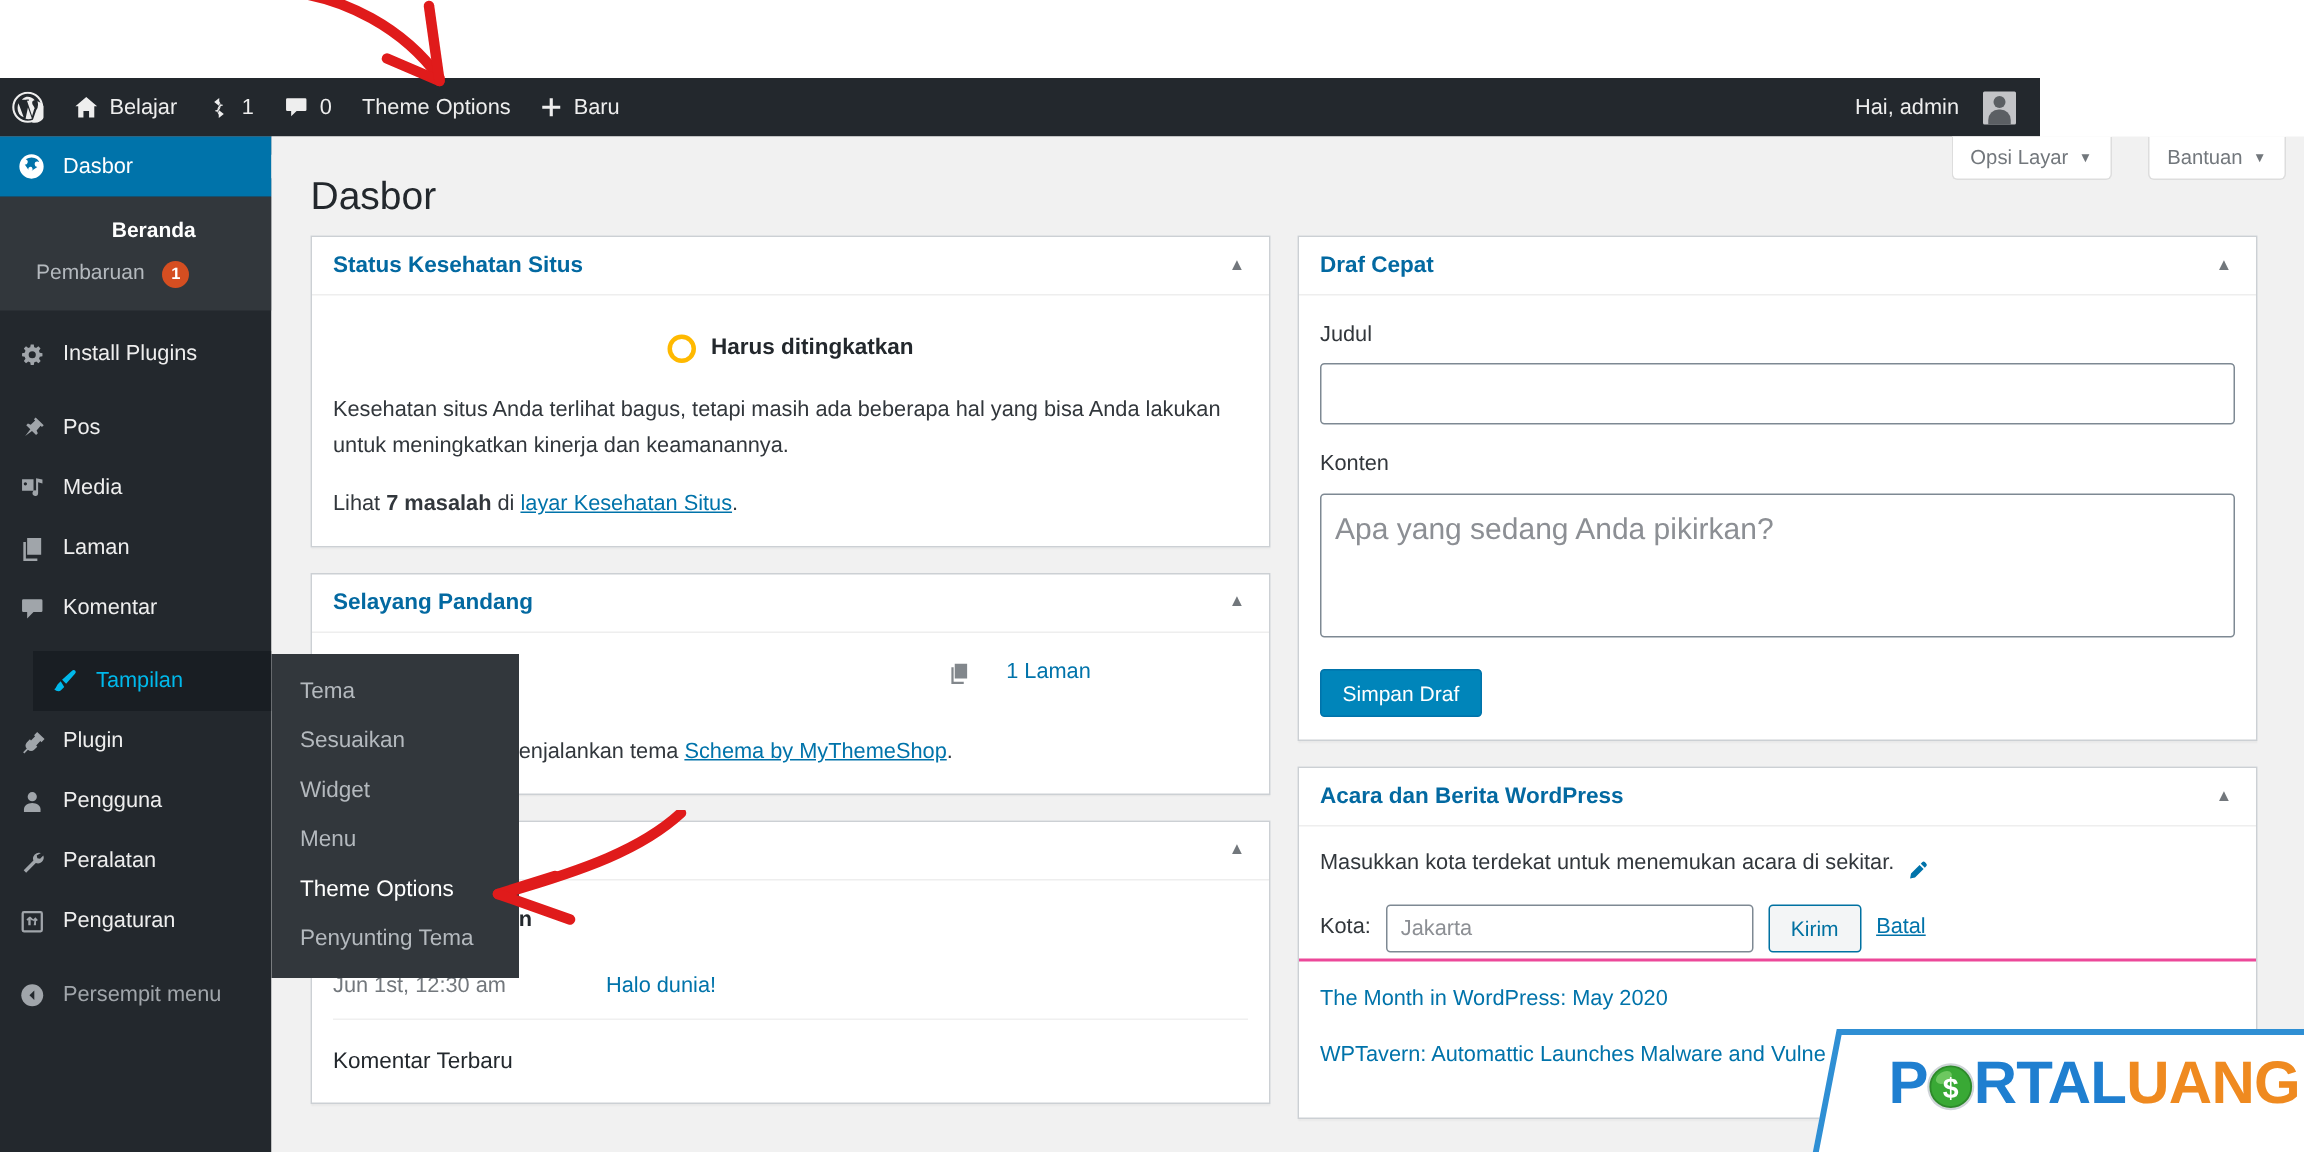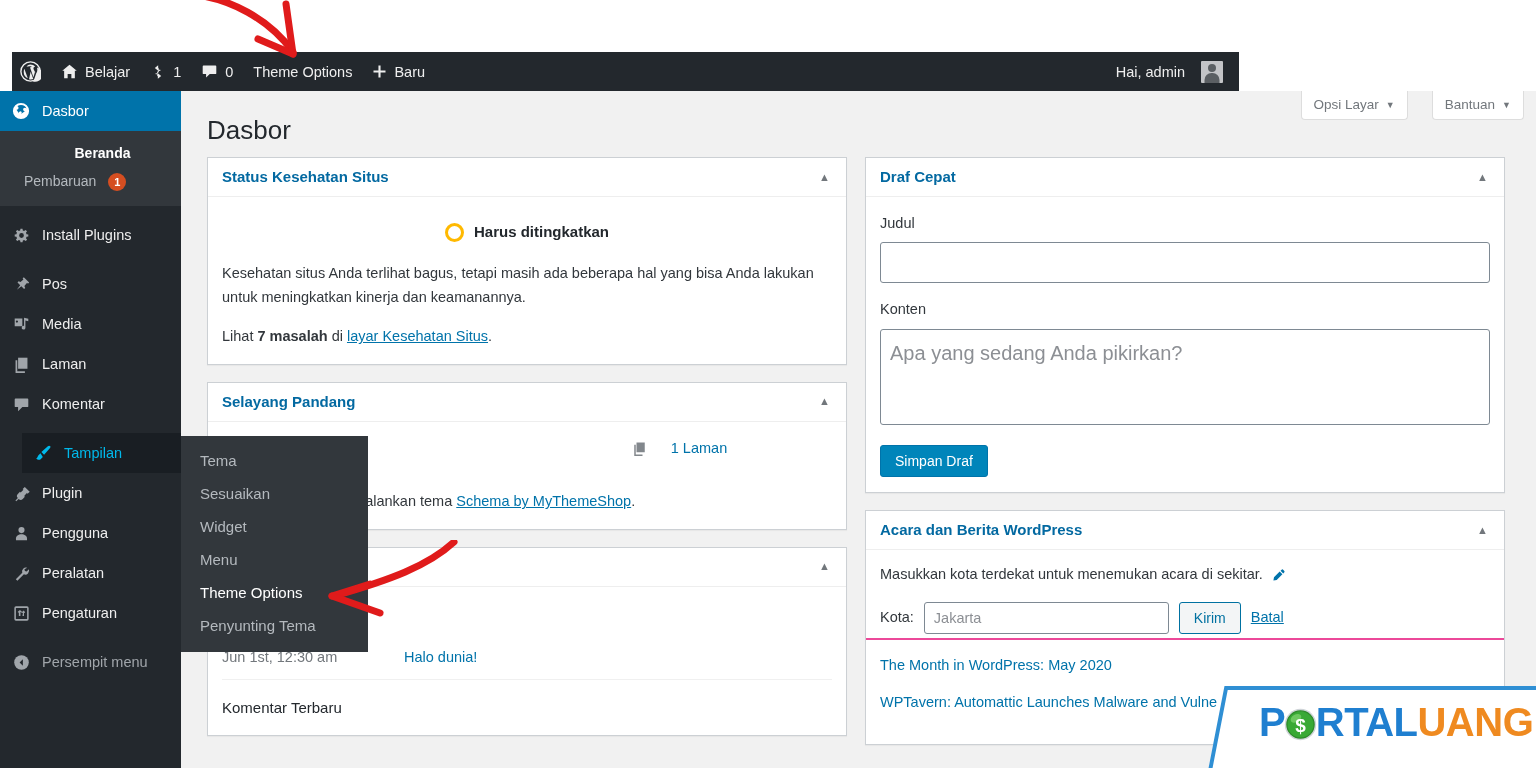--- a/index.html
+++ b/index.html
@@ -9,21 +9,21 @@
     font-family: "Liberation Sans", sans-serif;
     background: #f1f1f1;
   }
   #root { position: relative; width: 1536px; height: 768px; background: #fff; }
 
   
   .top-strip { position:absolute; left:0; top:0; width:1536px; height:52px; background:#fff; }
 
   
   .adminbar {
-    position: absolute; left: 12px; top: 52px; width: 1227px; height: 39px;
+    position: absolute; left: 0; top: 52px; width: 1360px; height: 39px;
     background: #23282d; color: #eee;
     display: flex; align-items: center;
     font-size: 14.5px;
   }
   .ab-item {
     display: flex; align-items: center; gap: 7px;
     height: 39px; padding: 0 10px; color: #eee; white-space: nowrap;
   }
   .ab-item.wp-logo { padding-left: 8px; padding-right: 10px; }
   .ab-right { margin-left: auto; display:flex; align-items:center; padding-right: 6px; }
@@ -74,21 +74,21 @@
     border-radius:10px;
   }
   .micon { width:20px; display:flex; justify-content:center; align-items:center; }
   .micon svg { fill:#a0a5aa; }
   .menu-item.current .micon svg { fill:#fff; }
   .menu-sep { height: 9px; }
   .collapse { color:#a0a5aa; }
 
   
   .flyout {
-    position:absolute; left:181px; top:436px; width:187px;
+    position:absolute; left:181px; top:436px; width:165px;
     background:#32373c; padding: 8px 0 10px 0; z-index: 40;
   }
   .flyout a {
     display:block; padding: 8px 0 8px 19px; color:#b4b9be; font-size:15px;
   }
   .flyout a.hl { color:#fff; }
 
   
   .content {
     position:absolute; left:181px; top:91px; width:1355px; height:677px;
@@ -158,21 +158,21 @@
   .inp::placeholder { color:#8c8f94; }
   textarea.inp { height:96px; resize:none; line-height:1.5; }
   .btn-primary {
     margin-top: 13px; background:#0085ba; border:1px solid #0073aa;
     color:#fff; font-size:14px; padding: 7px 14px; border-radius:3px;
     font-family:"Liberation Sans", sans-serif;
   }
   .gap10 { height: 13px; }
 
   
-  .ev-line { display:flex; align-items:center; gap:8px; font-size:14.5px; margin-bottom: 15px; }
+  .ev-line { display:flex; align-items:flex-end; gap:8px; font-size:14.5px; margin-bottom: 15px; }
   .ev-form { display:flex; align-items:center; gap:10px; padding-bottom: 4px;}
   .ev-form label { font-size:14.5px; }
   .city-inp { width: 245px; border:1px solid #7e8993; border-radius:3px; padding:7px 9px; font-size:14.5px;
               font-family:"Liberation Sans", sans-serif; background:#fff; }
   .city-inp::placeholder { color:#8c8f94; }
   .btn-sec {
     background:#f3f5f6; border:1px solid #0071a1; color:#0071a1;
     border-radius:3px; padding: 7px 14px; font-size:14px;
     font-family:"Liberation Sans", sans-serif;
   }

